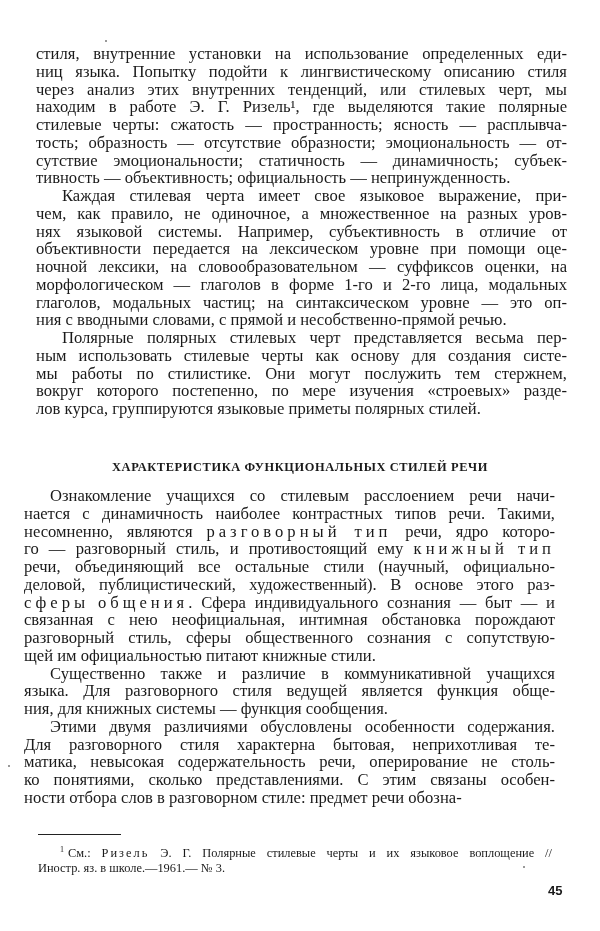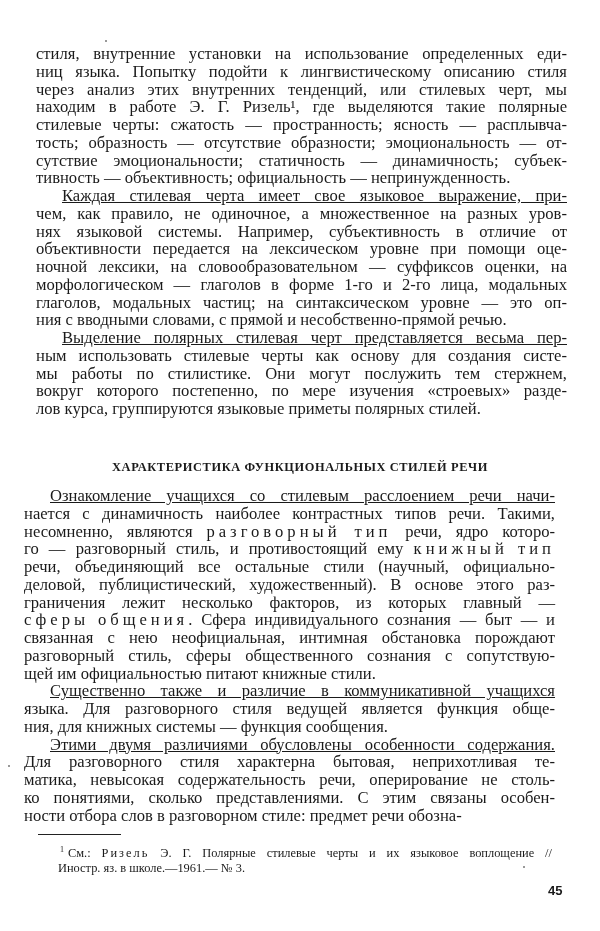--- a/index.html
+++ b/index.html
@@ -6,33 +6,33 @@
   body {
     width: 600px; height: 931px; background: #ffffff; position: relative; overflow: hidden;
     font-family: "Liberation Serif", "DejaVu Serif", serif; color: #1a1a1a;
   }
   .page { position: absolute; left: 36px; top: 45px; width: 531px; }
   .line {
     display: block; height: 17.75px; line-height: 17.75px; font-size: 16.6px;
     text-align: justify; text-align-last: justify; white-space: nowrap;
   }
   .line.last { text-align-last: left; }
-  .line.indent { padding-left: 26px; text-decoration: underline; }
+  .line.indent { padding-left: 26px; }
   .spaced { letter-spacing: 4px; }
   .heading {
     position: absolute; left: 0; top: 460px; width: 600px; text-align: center;
     font-family: Liberation Serif, serif; font-weight: bold;
     font-size: 12.4px; letter-spacing: 0.6px;
   }
   .section2 { position: absolute; left: 24px; top: 487px; width: 531px; }
   .fn-rule { position: absolute; left: 38px; top: 834px; width: 83px; height: 1px; background: #222; }
   .footnote { position: absolute; left: 38px; top: 842px; width: 514px; font-size: 12.4px; line-height: 15px; }
   .footnote .fline { display: block; white-space: nowrap; text-align: justify; text-align-last: justify; }
   .footnote .fline.first { padding-left: 22px; }
-  .footnote .fline.last { text-align-last: left; margin-left: 20px; }
+  .footnote .fline.last { text-align-last: left; }
   .footnote sup { font-size: 8px; vertical-align: 5px; margin-right: 4px; }
   .page-number {
     position: absolute; left: 548px; top: 883px; font-family: "Liberation Sans", "DejaVu Sans", sans-serif;
     font-weight: bold; font-size: 13px;
   }
   .speck { position: absolute; width: 2px; height: 2px; background: #777; border-radius: 1px; }
 </style>
 </head>
 <body>
 
@@ -55,39 +55,38 @@
       <span class="line indent">Каждая стилевая черта имеет свое языковое выражение, при-</span>
       <span class="line">чем, как правило, не одиночное, а множественное на разных уров-</span>
       <span class="line">нях языковой системы. Например, субъективность в отличие от</span>
       <span class="line">объективности передается на лексическом уровне при помощи оце-</span>
       <span class="line">ночной лексики, на словообразовательном — суффиксов оценки, на</span>
       <span class="line">морфологическом — глаголов в форме 1-го и 2-го лица, модальных</span>
       <span class="line">глаголов, модальных частиц; на синтаксическом уровне — это оп-</span>
       <span class="line last">ния с вводными словами, с прямой и несобственно-прямой речью.</span>
     </div>
     <div>
-      <span class="line indent">Выделение полярных стилевая черт представляется весьма пер-</span>
+      <span class="line indent">Полярные полярных стилевых черт представляется весьма пер-</span>
       <span class="line">ным использовать стилевые черты как основу для создания систе-</span>
       <span class="line">мы работы по стилистике. Они могут послужить тем стержнем,</span>
       <span class="line">вокруг которого постепенно, по мере изучения «строевых» разде-</span>
       <span class="line last">лов курса, группируются языковые приметы полярных стилей.</span>
     </div>
   </div>
 
 <div class="heading">ХАРАКТЕРИСТИКА ФУНКЦИОНАЛЬНЫХ СТИЛЕЙ РЕЧИ</div>
 
 <div class="section2" id="section2">
     <div>
       <span class="line indent">Ознакомление учащихся со стилевым расслоением речи начи-</span>
       <span class="line">нается с динамичность наиболее контрастных типов речи. Такими,</span>
       <span class="line">несомненно, являются <span class="spaced">разговорный</span> <span class="spaced">тип</span> речи, ядро которо-</span>
       <span class="line">го — разговорный стиль, и противостоящий ему <span class="spaced">книжный</span> <span class="spaced">тип</span></span>
       <span class="line">речи, объединяющий все остальные стили (научный, официально-</span>
       <span class="line">деловой, публицистический, художественный). В основе этого раз-</span>
-      <span class="line">граничения лежит несколько факторов, из которых главный —</span>
       <span class="line"><span class="spaced">сферы</span> <span class="spaced">общения</span>. Сфера индивидуального сознания — быт — и</span>
       <span class="line">связанная с нею неофициальная, интимная обстановка порождают</span>
       <span class="line">разговорный стиль, сферы общественного сознания с сопутствую-</span>
       <span class="line last">щей им официальностью питают книжные стили.</span>
     </div>
     <div>
       <span class="line indent">Существенно также и различие в коммуникативной учащихся</span>
       <span class="line">языка. Для разговорного стиля ведущей является функция обще-</span>
       <span class="line last">ния, для книжных системы — функция сообщения.</span>
     </div>

